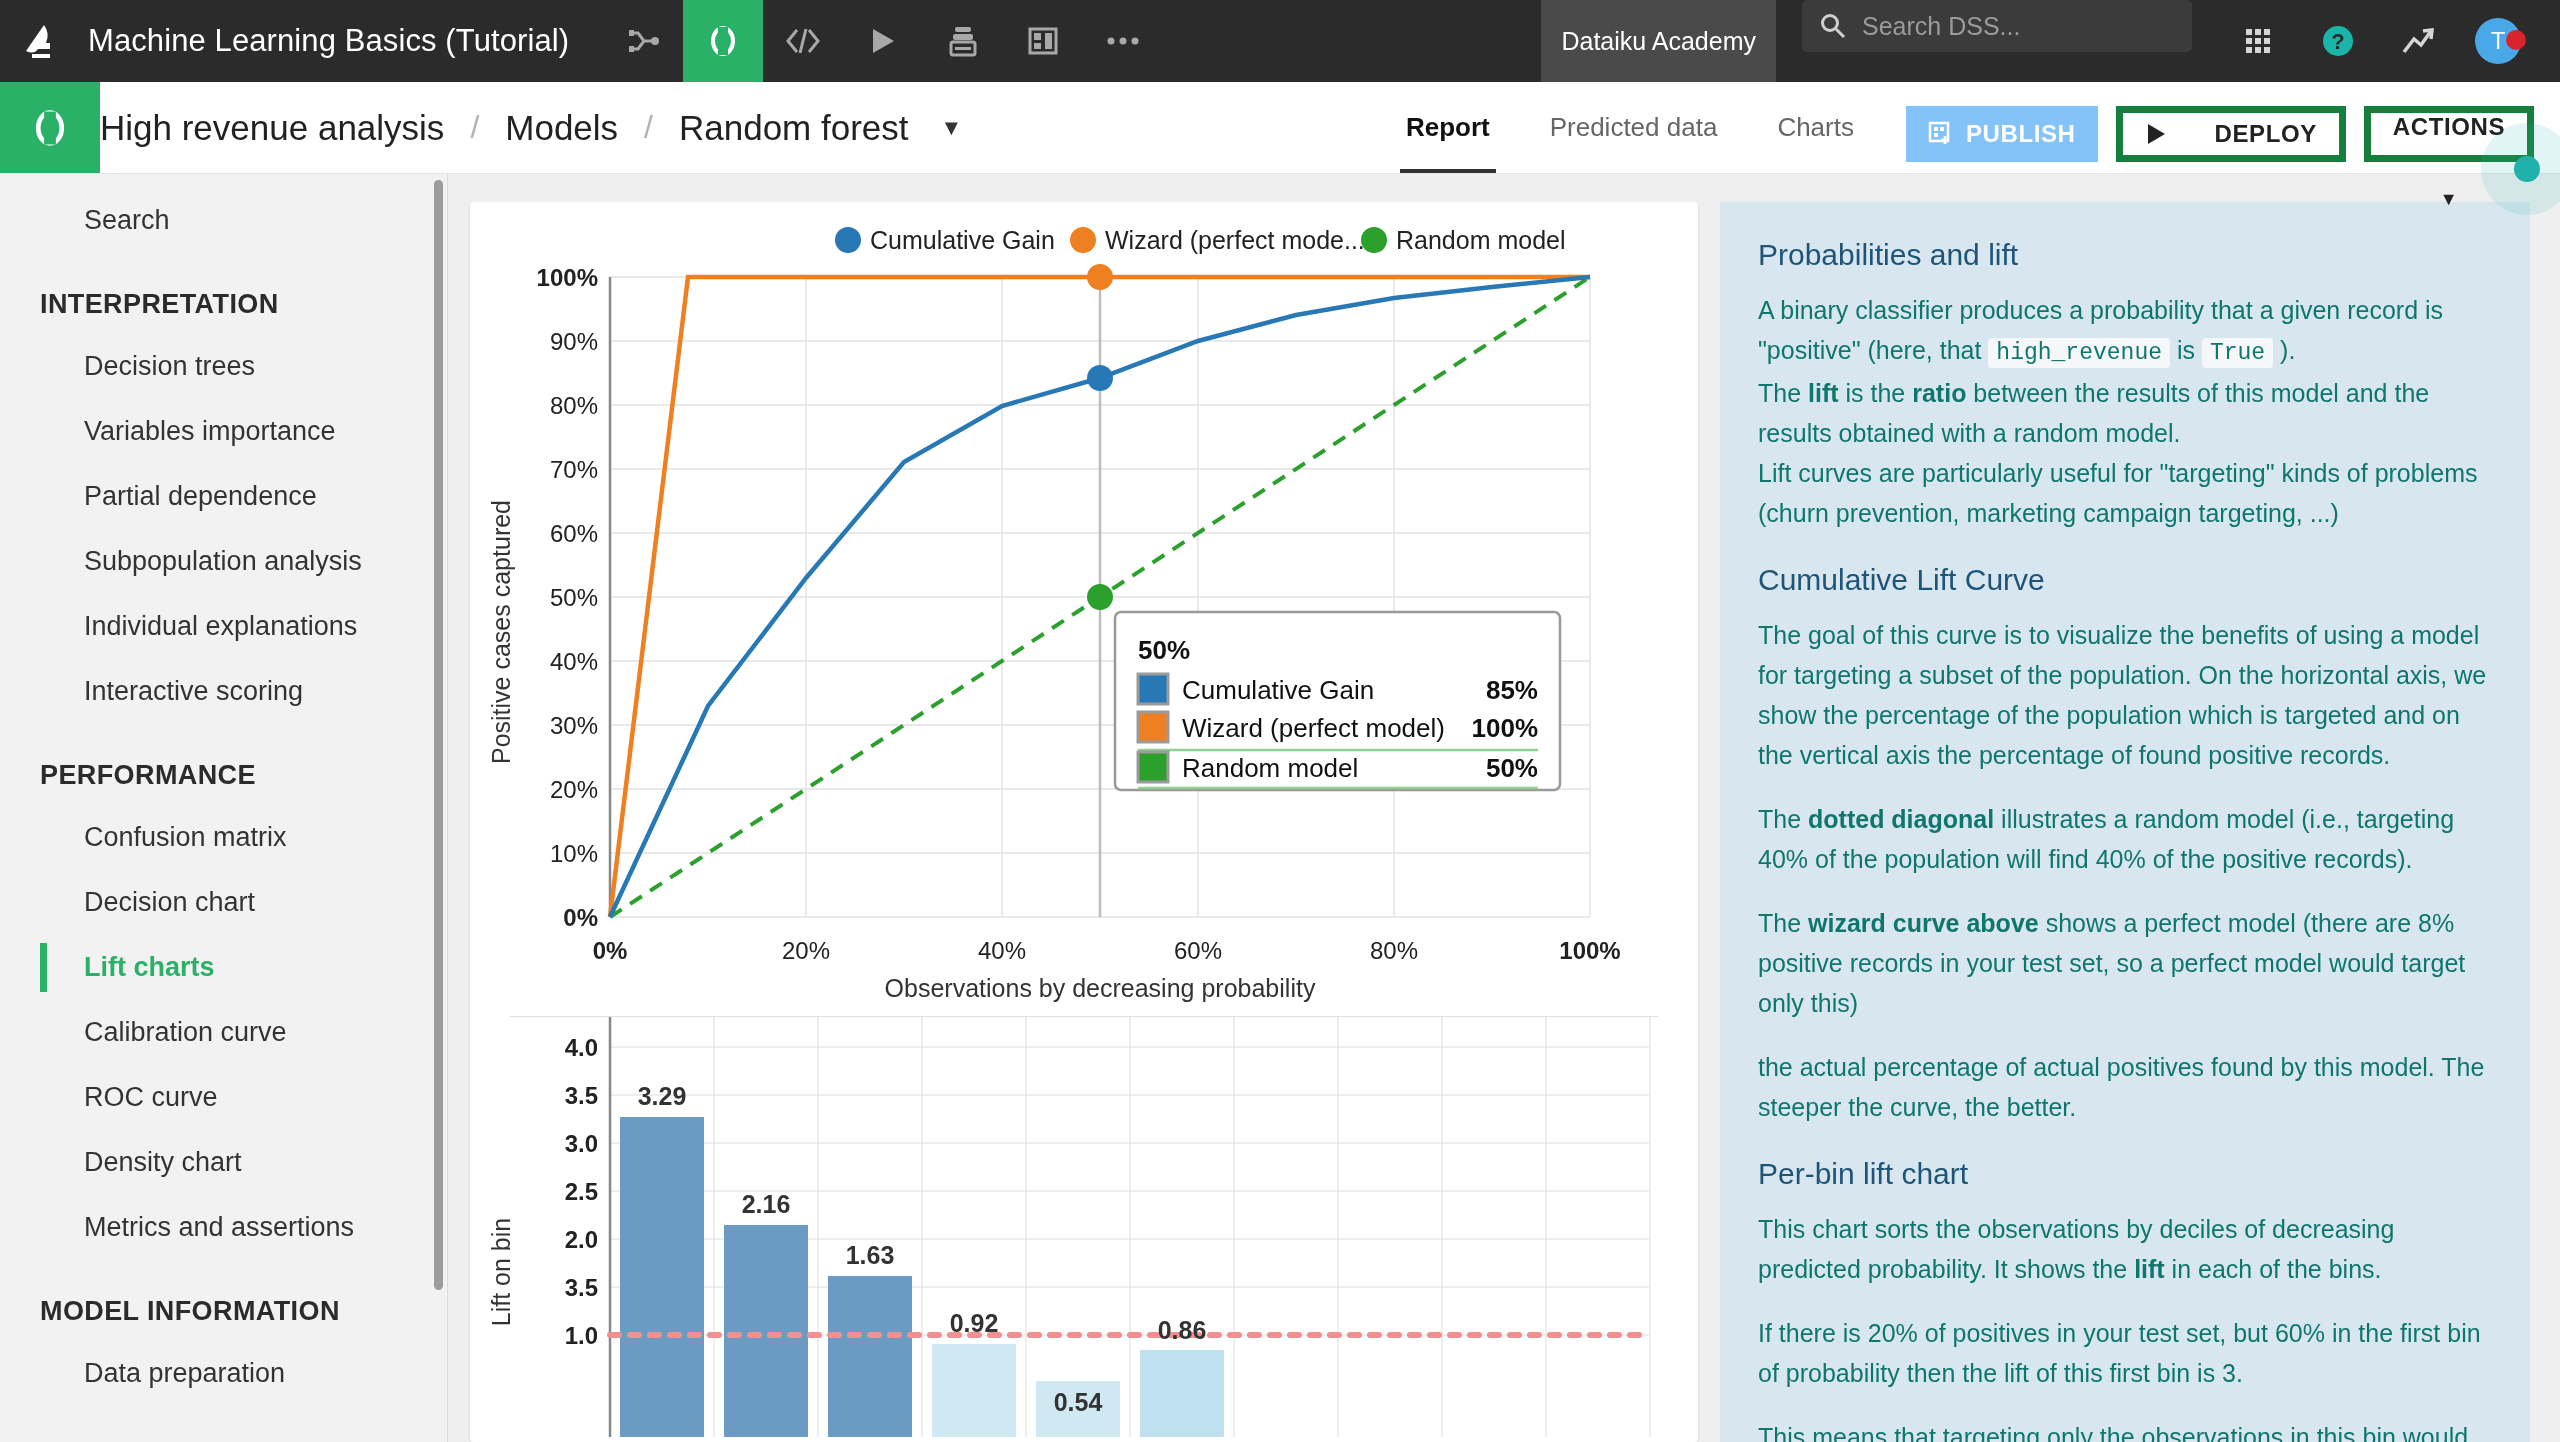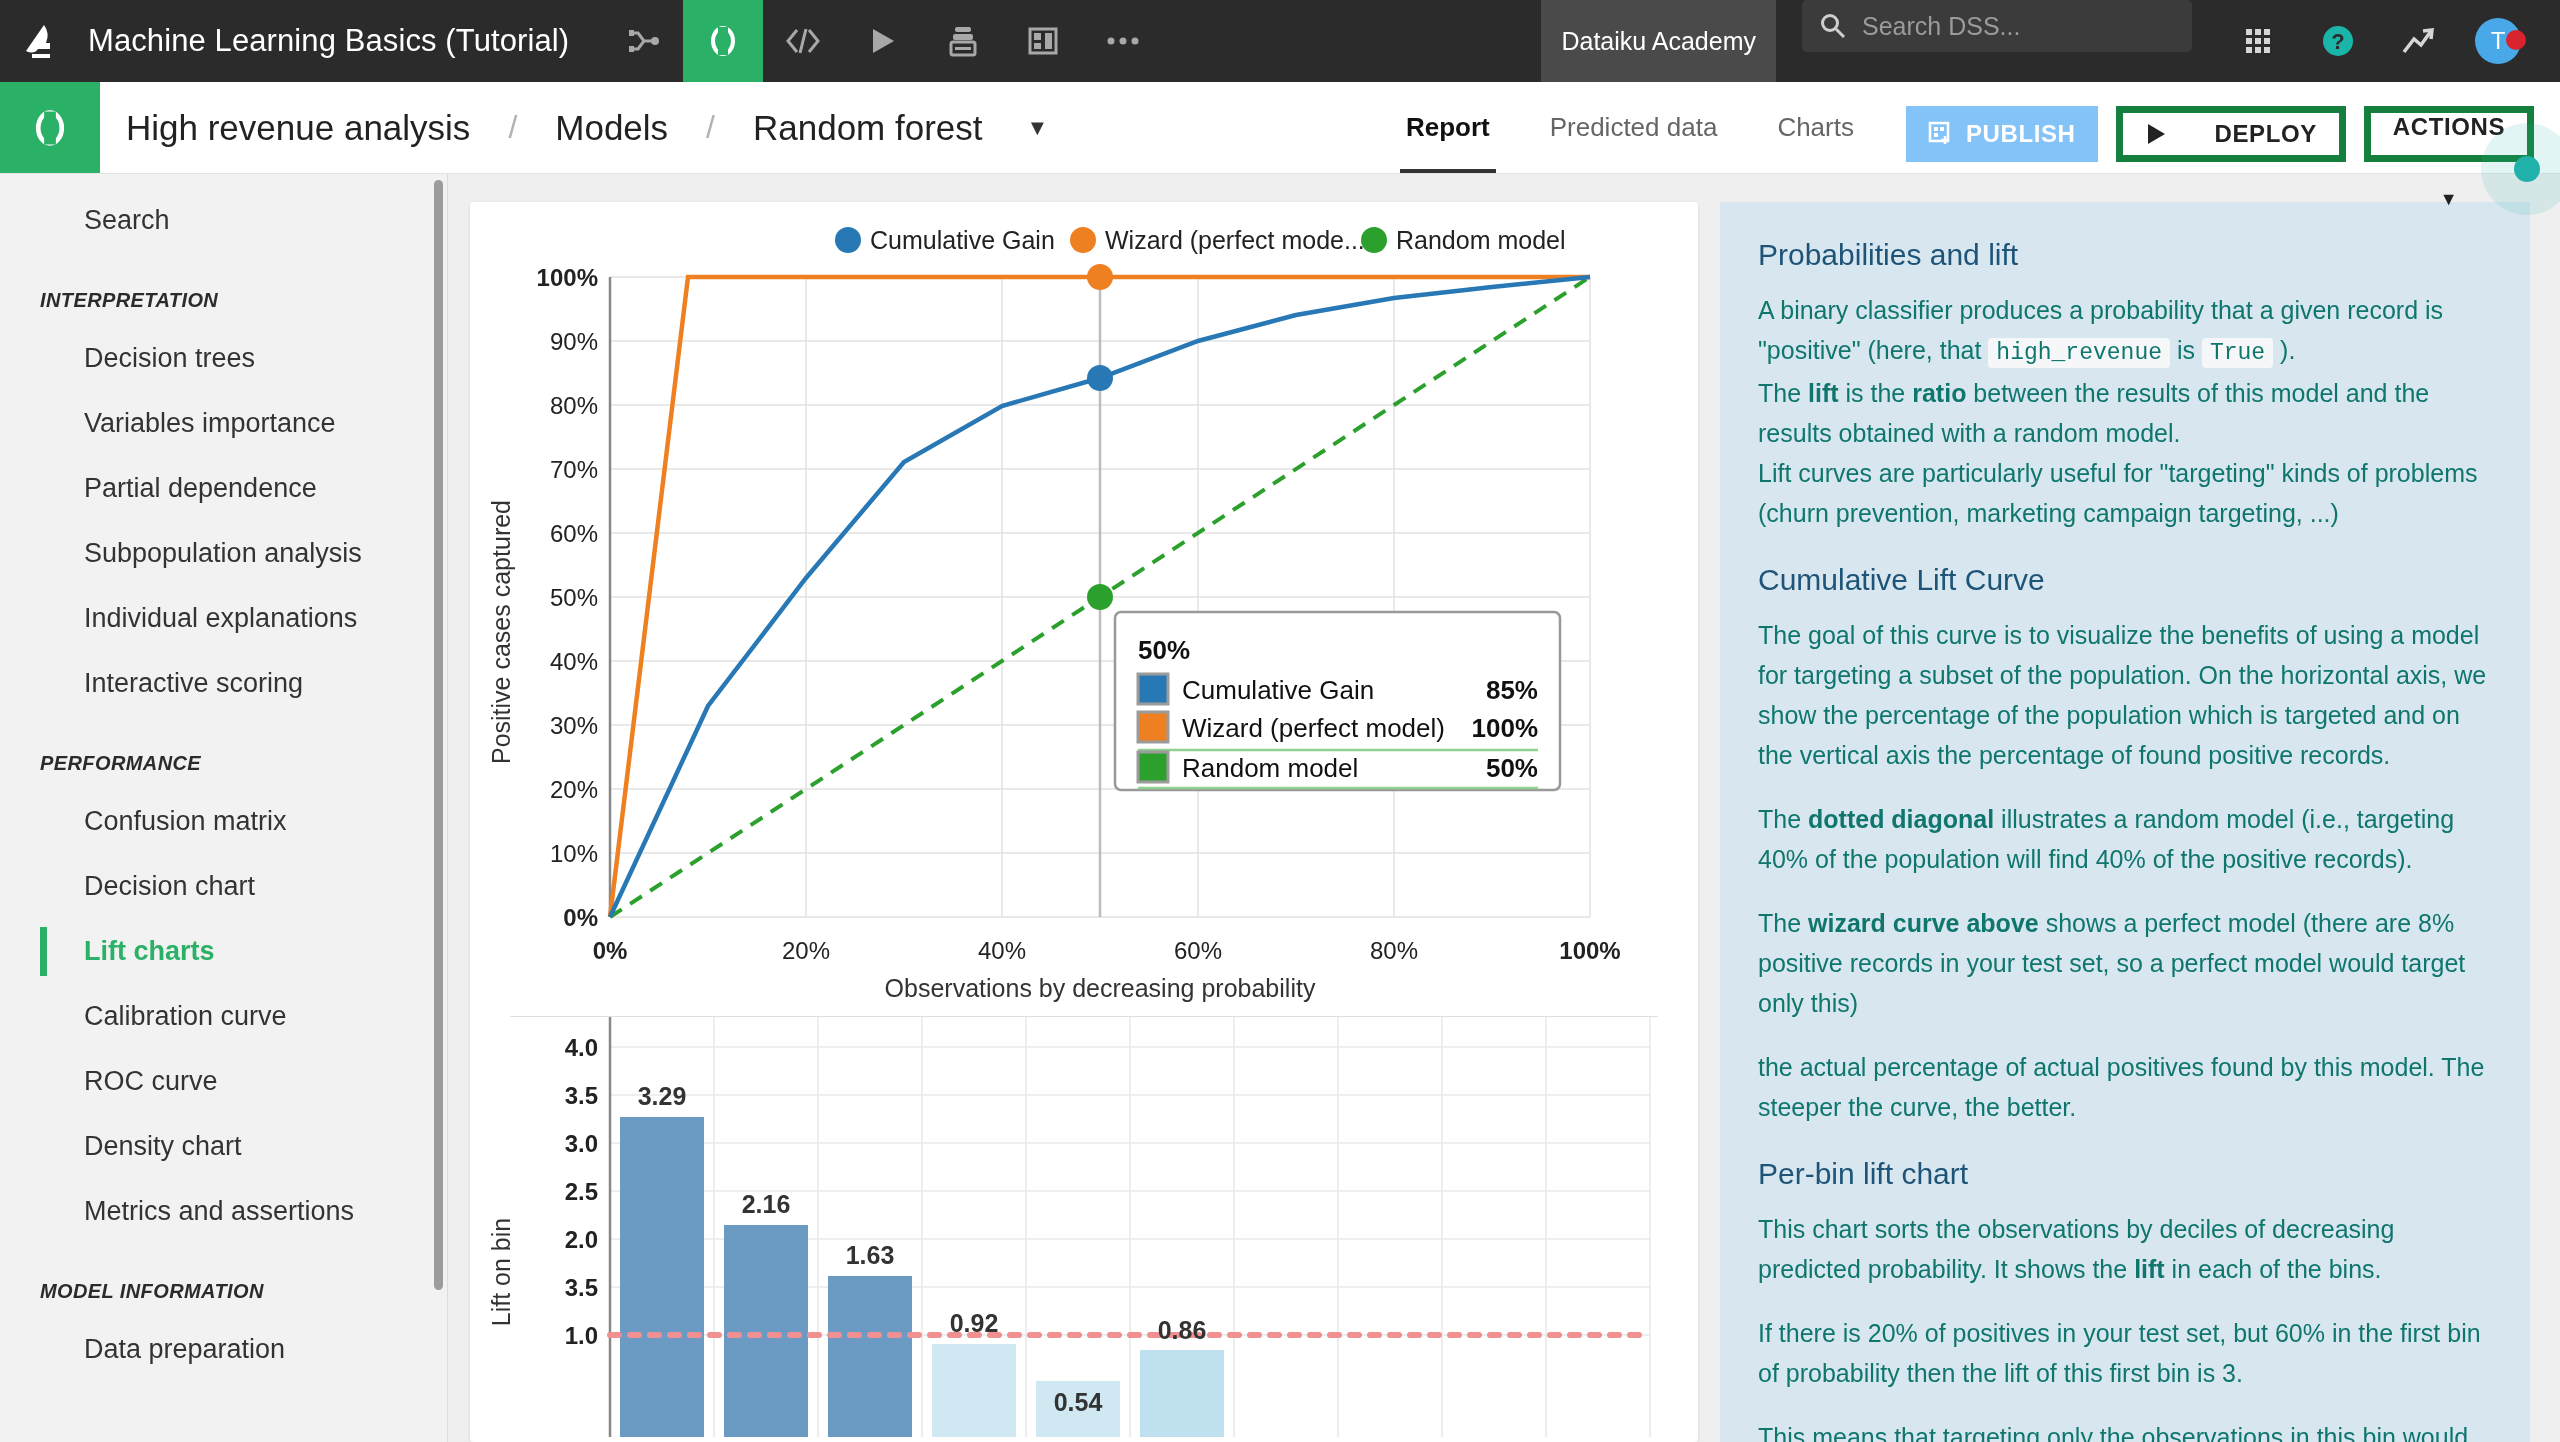--- a/index.html
+++ b/index.html
@@ -60,22 +60,22 @@
 
   
   .subbar {
     height: 92px; width: 100%;
     background: #fff; display: flex; align-items: stretch;
     border-bottom: 1px solid #e4e4e4;
     position: relative; z-index: 20;
   }
   .sb-logo { width: 100px; background:#2ab167; display:flex; align-items:center; justify-content:center; }
   .breadcrumb {
-    display: flex; align-items: center; gap: 16px;
-    padding-left: 26px; font-size: 35px; color: #222;
+    display: flex; align-items: center; gap: 4px;
+    font-size: 35px; color: #222;
     white-space: nowrap;
   }
   .bc-sep { color: #b2b2b2; padding: 0 22px; font-size: 32px; }
   .bc-caret { margin-left: 28px; font-size: 22px; color: #333; }
   .sb-spacer { flex: 1; }
   .sb-tabs { display:flex; align-items: stretch; }
   .sb-tab {
     display:flex; align-items:center; padding: 0 30px;
     font-size: 26px; color: #666; cursor: pointer;
     position: relative;
@@ -114,22 +114,22 @@
   .sb-item {
     font-size: 27px; color: #333; padding: 17px 0 17px 84px;
     cursor: pointer; position: relative; white-space: nowrap;
   }
   .sb-item.active { color: #2ab167; font-weight: 700; }
   .sb-item.active::before {
     content:""; position:absolute; left: 40px; top: 8px; bottom: 8px;
     width: 7px; background: #2ab167;
   }
   .sb-head {
-    font-size: 20px; font-weight: 700; color: #2b2b2b;
-    letter-spacing: .4px; padding: 36px 0 14px 40px; white-space: nowrap; font-style: italic;
+    font-size: 27px; font-weight: 700; color: #2b2b2b;
+    letter-spacing: .4px; padding: 36px 0 14px 40px; white-space: nowrap;
   }
   .sb-scroll {
     position: absolute; right: 4px; top: 6px; width: 9px;
     height: 1110px; background: #9c9c9c; border-radius: 5px;
   }
 
   
   .main {
     flex: 1; background: #efefef; position: relative;
     display: flex; padding: 28px 0 0 22px; gap: 0;

